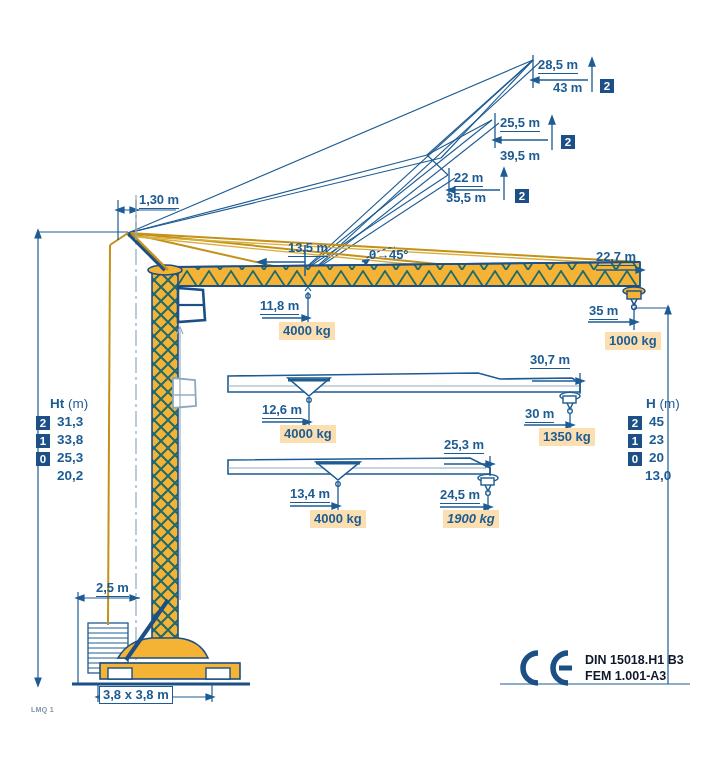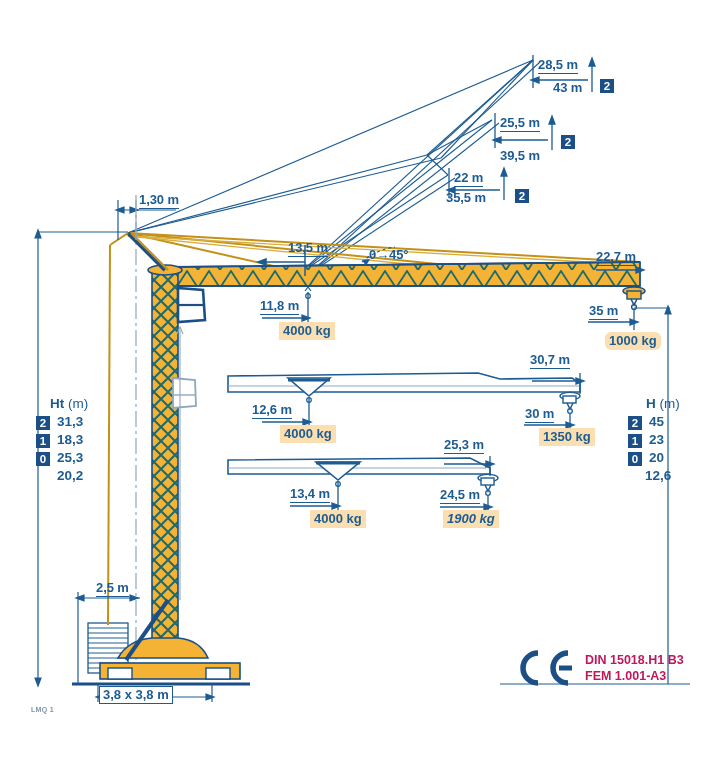--- a/index.html
+++ b/index.html
@@ -73,21 +73,21 @@
     color: #1d5c93;
     font-size: 13px;
     font-weight: 700;
     border: 1.4px solid #1d5c93;
     padding: 0px 3px 1px 3px;
     white-space: nowrap;
     background: #fff;
   }
   .cert {
     position: absolute;
-    color: #be185d;
+    color: #0f172a;
     font-size: 12.5px;
     font-weight: 700;
     line-height: 16px;
     white-space: nowrap;
   }
   .tiny {
     position: absolute;
     color: #7f93ab;
     font-size: 7px;
     font-weight: 700;
@@ -398,57 +398,57 @@
   <div class="lbl lbl-u" style="left:139px; top:192px;">1,30 m</div>
   <div class="lbl lbl-u" style="left:96px; top:580px;">2,5 m</div>
   <div class="boxed" style="left:99px; top:686px;">3,8 x 3,8 m</div>
 
   <div class="lbl lbl-u" style="left:288px; top:240px;">13,5 m</div>
   <div class="lbl" style="left:369px; top:247px;">0→45°</div>
   <div class="lbl lbl-u" style="left:596px; top:249px;">22,7 m</div>
   <div class="lbl lbl-u" style="left:260px; top:298px;">11,8 m</div>
   <div class="load" style="left:279px; top:322px;">4000 kg</div>
   <div class="lbl lbl-u" style="left:589px; top:303px;">35 m</div>
-  <div class="load" style="left:605px; top:332px;border-radius:6px;">1000 kg</div>
+  <div class="load" style="left:605px; top:332px;">1000 kg</div>
 
   <div class="lbl lbl-u" style="left:530px; top:352px;">30,7 m</div>
-  <div class="lbl lbl-u" style="left:252px; top:402px;">12,6 m</div>
+  <div class="lbl lbl-u" style="left:262px; top:402px;">12,6 m</div>
   <div class="load" style="left:280px; top:425px;">4000 kg</div>
   <div class="lbl lbl-u" style="left:525px; top:406px;">30 m</div>
   <div class="load" style="left:539px; top:428px;">1350 kg</div>
 
   <div class="lbl lbl-u" style="left:444px; top:437px;">25,3 m</div>
   <div class="lbl lbl-u" style="left:290px; top:486px;">13,4 m</div>
   <div class="load" style="left:310px; top:510px;">4000 kg</div>
   <div class="lbl lbl-u" style="left:440px; top:487px;">24,5 m</div>
   <div class="load" style="left:443px; top:510px;font-style:italic;">1900 kg</div>
 
   <div class="hdr" style="left:50px; top:396px;">
     <b>Ht</b>
     <span>(m)</span>
   </div>
   <div class="cfgbox" style="left:36px; top:416px;">2</div>
   <div class="val" style="left:57px; top:414px;">31,3</div>
   <div class="cfgbox" style="left:36px; top:434px;">1</div>
-  <div class="val" style="left:57px; top:432px;">18,3</div>
+  <div class="val" style="left:57px; top:432px;">33,8</div>
   <div class="cfgbox" style="left:36px; top:452px;">0</div>
   <div class="val" style="left:57px; top:450px;text-align:center;">25,3</div>
   <div class="val" style="left:57px; top:468px;">20,2</div>
 
   <div class="hdr" style="left:634px; top:396px;padding-left:12px;">
     <b>H</b>
     <span>(m)</span>
   </div>
   <div class="cfgbox" style="left:628px; top:416px;">2</div>
   <div class="val" style="left:649px; top:414px;">45</div>
   <div class="cfgbox" style="left:628px; top:434px;">1</div>
   <div class="val" style="left:649px; top:432px;">23</div>
   <div class="cfgbox" style="left:628px; top:452px;">0</div>
   <div class="val" style="left:649px; top:450px;">20</div>
-  <div class="val" style="left:645px; top:468px;">12,6</div>
+  <div class="val" style="left:645px; top:468px;">13,0</div>
 
   <div class="cert" style="left:585px; top:652px;">
     <div>DIN 15018.H1 B3</div>
     <div>FEM 1.001-A3</div>
   </div>
 
   <div class="tiny" style="left:31px; top:706px;">LMQ 1</div>
 
 </div>
 

